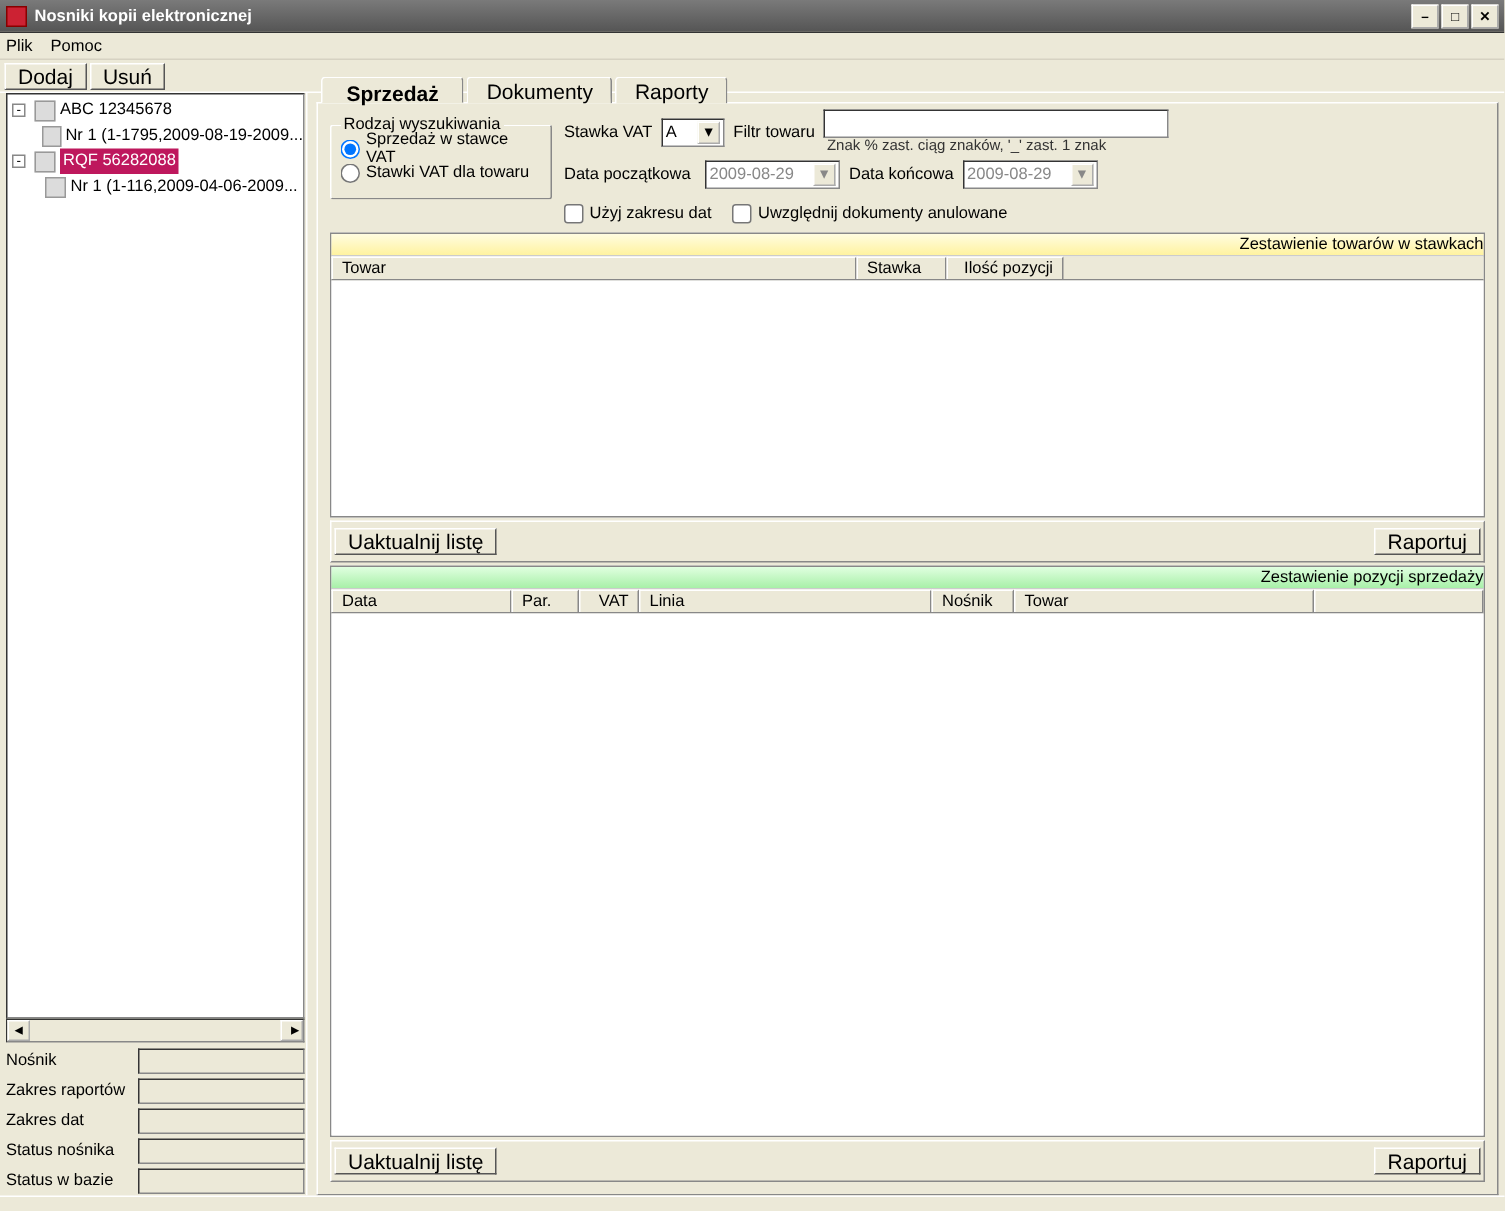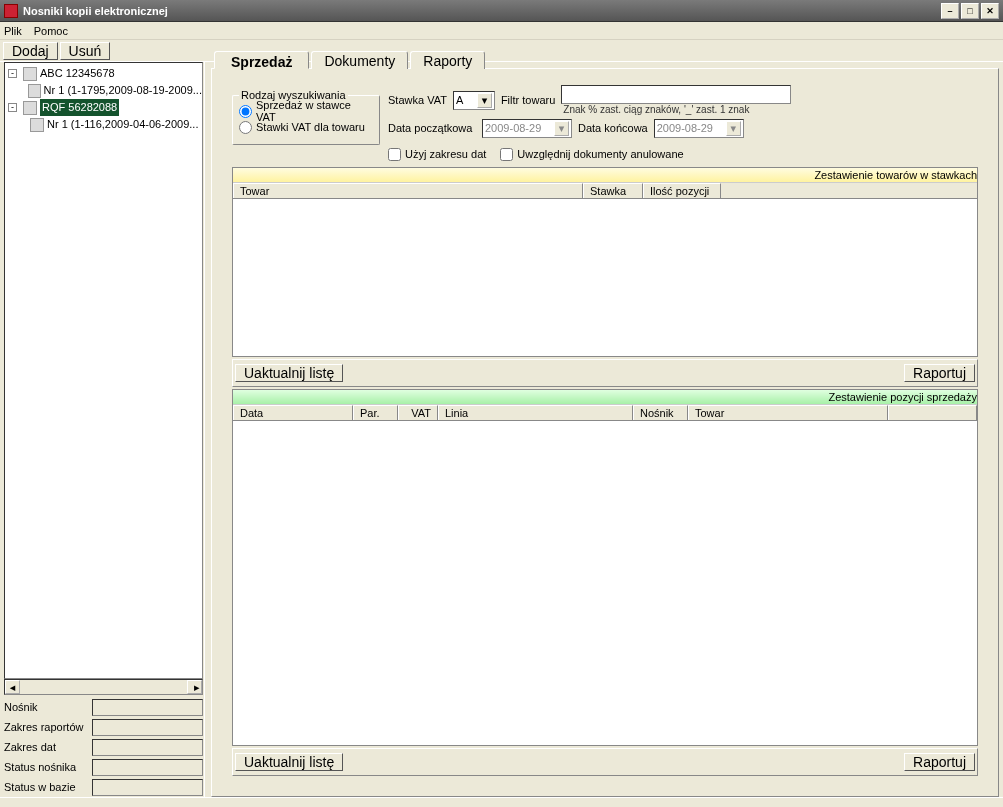--- a/index.html
+++ b/index.html
@@ -94,21 +94,21 @@
     border: 1px inset #888;
     margin: 0 1px 0 4px;
     overflow: hidden;
     font-size: 11px;
     position: relative;
   }
   .tree-inner { padding: 2px 0; }
   .tree-node { white-space: nowrap; line-height: 17px; display: flex; align-items: center; }
   .tree-node .expander { width: 9px; height: 9px; border: 1px solid #888; margin: 0 3px; text-align: center; line-height: 7px; font-size: 9px; }
   .tree-node .node-icon { width: 14px; height: 14px; margin: 0 3px; background: #dcdcdc; border: 1px solid #999; }
-  .tree-node.selected .label-box { background: #14532d; color: #fff; padding: 0 2px; }
+  .tree-node.selected .label-box { background: #be185d; color: #fff; padding: 0 2px; }
   .tree-indent { display: inline-block; }
   .tree-scroll {
     height: 16px;
     background: #ece9d8;
     border: 1px inset #888;
     margin: 0 1px 0 4px;
     position: relative;
   }
   .tree-scroll .arrow {
     width: 15px; height: 14px; background: #ece9d8; border: 1px outset #fff; position: absolute; top: 0; text-align: center; line-height: 12px;
@@ -162,21 +162,21 @@
   }
   .tab.active { font-weight: bold; z-index: 2; background: #ece9d8; border-bottom: 1px solid #ece9d8; padding: 3px 16px 2px; }
   .tab-panel {
     border: 1px solid #888;
     border-top-color: #fff;
     border-left-color: #fff;
     background: #ece9d8;
     flex: 1;
     display: flex;
     flex-direction: column;
-    padding: 20px;
+    padding: 8px;
   }
   fieldset.search-type {
     border: 1px solid #888;
     border-top-color: #fff;
     border-left-color: #fff;
     border-radius: 2px;
     padding: 2px 6px 4px;
     margin: 0;
     width: 148px;
     height: 56px;
@@ -389,21 +389,21 @@
         <span style="width:6px;"></span>
         <input type="checkbox" style="">
         <span>Uwzględnij dokumenty anulowane</span>
       </div>
 
       <div class="tablewrap h1">
         <div class="tblbanner yellow">Zestawienie towarów w stawkach</div>
         <div class="tblhdr">
           <div class="col" style="width:350px;">Towar</div>
           <div class="col" style="width:60px;">Stawka</div>
-          <div class="col" style="width:78px;text-align:left;">Ilość pozycji</div>
+          <div class="col" style="width:78px;text-align:right;">Ilość pozycji</div>
         </div>
         <div class="tblbody"></div>
       </div>
 
       <div class="btnrow">
         <button class="btn">Uaktualnij listę</button>
         <div class="spacer"></div>
         <button class="btn">Raportuj</button>
       </div>
 

